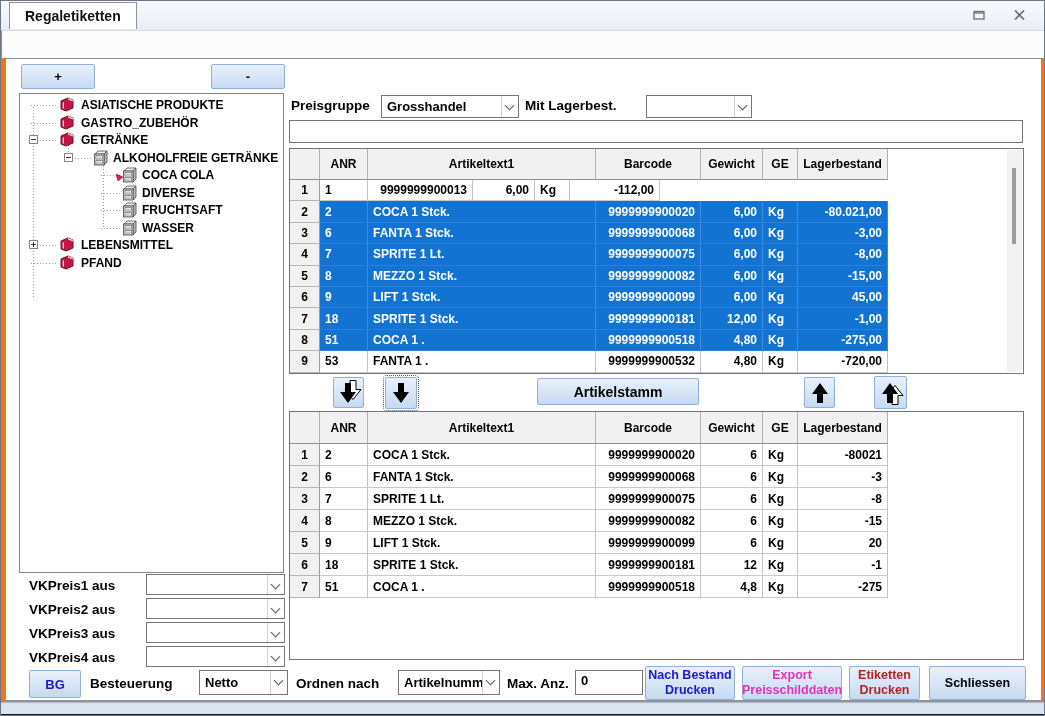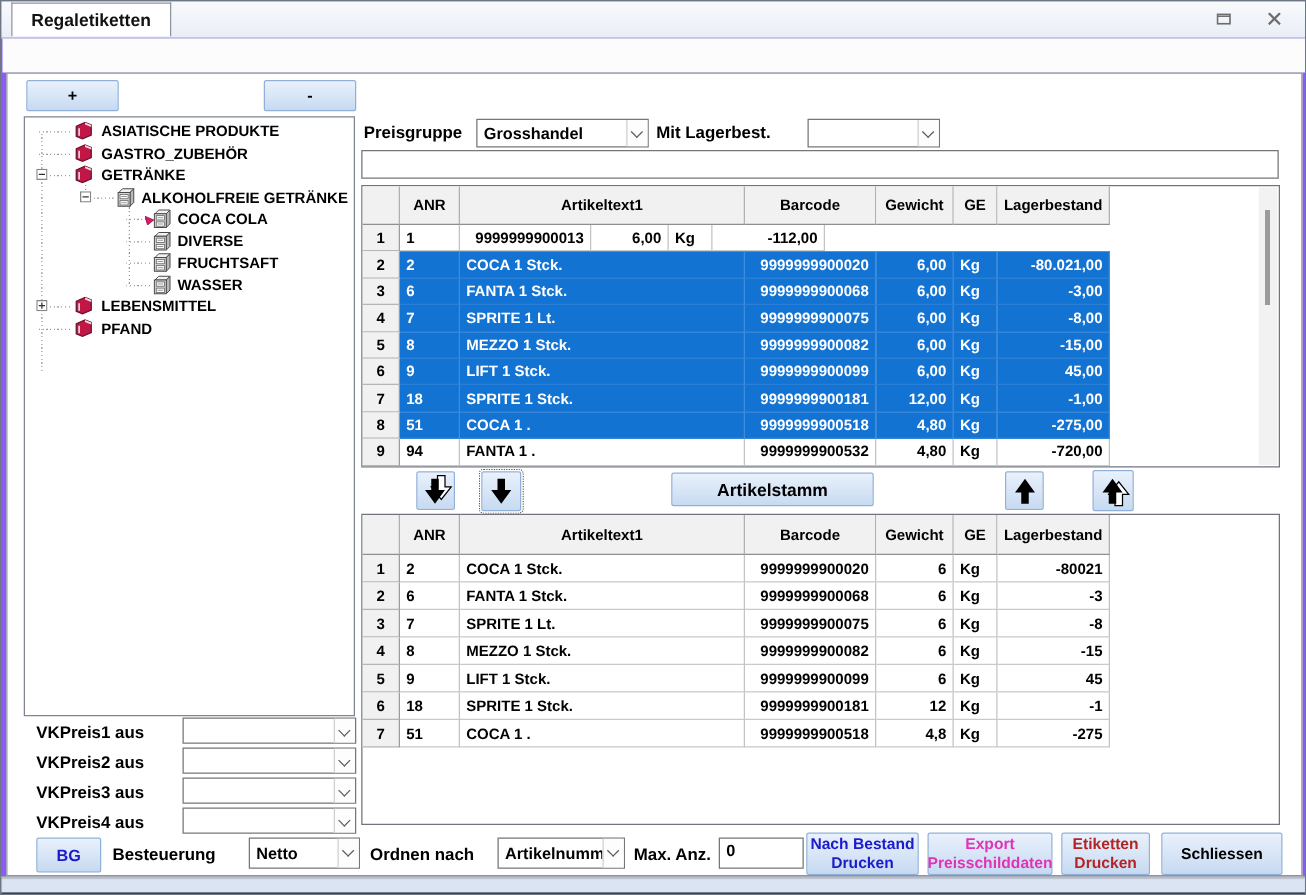--- a/index.html
+++ b/index.html
@@ -1,17 +1,17 @@
 <!DOCTYPE html>
 <html><head>
 <meta charset="utf-8">
 <style>
   html,body{margin:0;padding:0;background:#9aa2ad;font-family:"Liberation Sans",sans-serif;}
   *{box-sizing:border-box;}
-  .window{position:relative;width:1045px;height:716px;background:#8b5cf6;border:1px solid #6d7684;overflow:hidden;}
+  .window{position:relative;width:1045px;height:716px;background:#f97316;border:1px solid #6d7684;overflow:hidden;}
   
   .titlebar{position:absolute;left:0;top:0;width:100%;height:30px;
     background:linear-gradient(#f8fafd,#e9eef6);border-bottom:1px solid #d4dae3;display:flex;align-items:center;}
   .app-icon{margin:0 7px 0 14px;display:inline-flex;}
   .title-text{font-size:13px;color:#3c3c3c;}
   .win-controls{position:absolute;right:12px;top:4px;display:flex;gap:14px;}
   .wbtn{width:26px;height:20px;display:flex;align-items:center;justify-content:center;cursor:default;}
   
   .tabstrip{position:absolute;left:1px;top:30px;width:1043px;height:27px;background:#fcfcfc;}
   .tab{position:absolute;left:8px;top:1px;height:27px;padding:0 15px;background:#fff;
@@ -367,21 +367,21 @@
         <div class="gcell num al-c" style="width: 30px; height: 21.4px;">8</div>
         <div class="gcell " style="width: 48px; height: 21.4px;">51</div>
         <div class="gcell " style="width: 228px; height: 21.4px;">COCA 1 .</div>
         <div class="gcell al-r" style="width: 105px; height: 21.4px;">9999999900518</div>
         <div class="gcell al-r" style="width: 62px; height: 21.4px;">4,80</div>
         <div class="gcell " style="width: 35px; height: 21.4px;">Kg</div>
         <div class="gcell al-r" style="width: 90px; height: 21.4px;">-275,00</div>
       </div>
       <div class="grid-row">
         <div class="gcell num al-c" style="width: 30px; height: 21.4px;">9</div>
-        <div class="gcell " style="width: 48px; height: 21.4px;">94</div>
+        <div class="gcell " style="width: 48px; height: 21.4px;">53</div>
         <div class="gcell " style="width: 228px; height: 21.4px;">FANTA 1 .</div>
         <div class="gcell al-r" style="width: 105px; height: 21.4px;">9999999900532</div>
         <div class="gcell al-r" style="width: 62px; height: 21.4px;">4,80</div>
         <div class="gcell " style="width: 35px; height: 21.4px;">Kg</div>
         <div class="gcell al-r" style="width: 90px; height: 21.4px;">-720,00</div>
       </div>
     </div>
 
   <div class="arrow-btn btn-lite" style="left:332px;top:376px;width:31px;height:31px;">
     <svg width="26" height="26" viewBox="0 0 26 26">
@@ -453,21 +453,21 @@
         <div class="gcell " style="width: 35px; height: 22px;">Kg</div>
         <div class="gcell al-r" style="width: 90px; height: 22px;">-15</div>
       </div>
       <div class="grid-row">
         <div class="gcell num al-c" style="width: 30px; height: 22px;">5</div>
         <div class="gcell " style="width: 48px; height: 22px;">9</div>
         <div class="gcell " style="width: 228px; height: 22px;">LIFT 1 Stck.</div>
         <div class="gcell al-r" style="width: 105px; height: 22px;">9999999900099</div>
         <div class="gcell al-r" style="width: 62px; height: 22px;">6</div>
         <div class="gcell " style="width: 35px; height: 22px;">Kg</div>
-        <div class="gcell al-r" style="width: 90px; height: 22px;">45</div>
+        <div class="gcell al-r" style="width: 90px; height: 22px;">20</div>
       </div>
       <div class="grid-row">
         <div class="gcell num al-c" style="width: 30px; height: 22px;">6</div>
         <div class="gcell " style="width: 48px; height: 22px;">18</div>
         <div class="gcell " style="width: 228px; height: 22px;">SPRITE 1 Stck.</div>
         <div class="gcell al-r" style="width: 105px; height: 22px;">9999999900181</div>
         <div class="gcell al-r" style="width: 62px; height: 22px;">12</div>
         <div class="gcell " style="width: 35px; height: 22px;">Kg</div>
         <div class="gcell al-r" style="width: 90px; height: 22px;">-1</div>
       </div>

